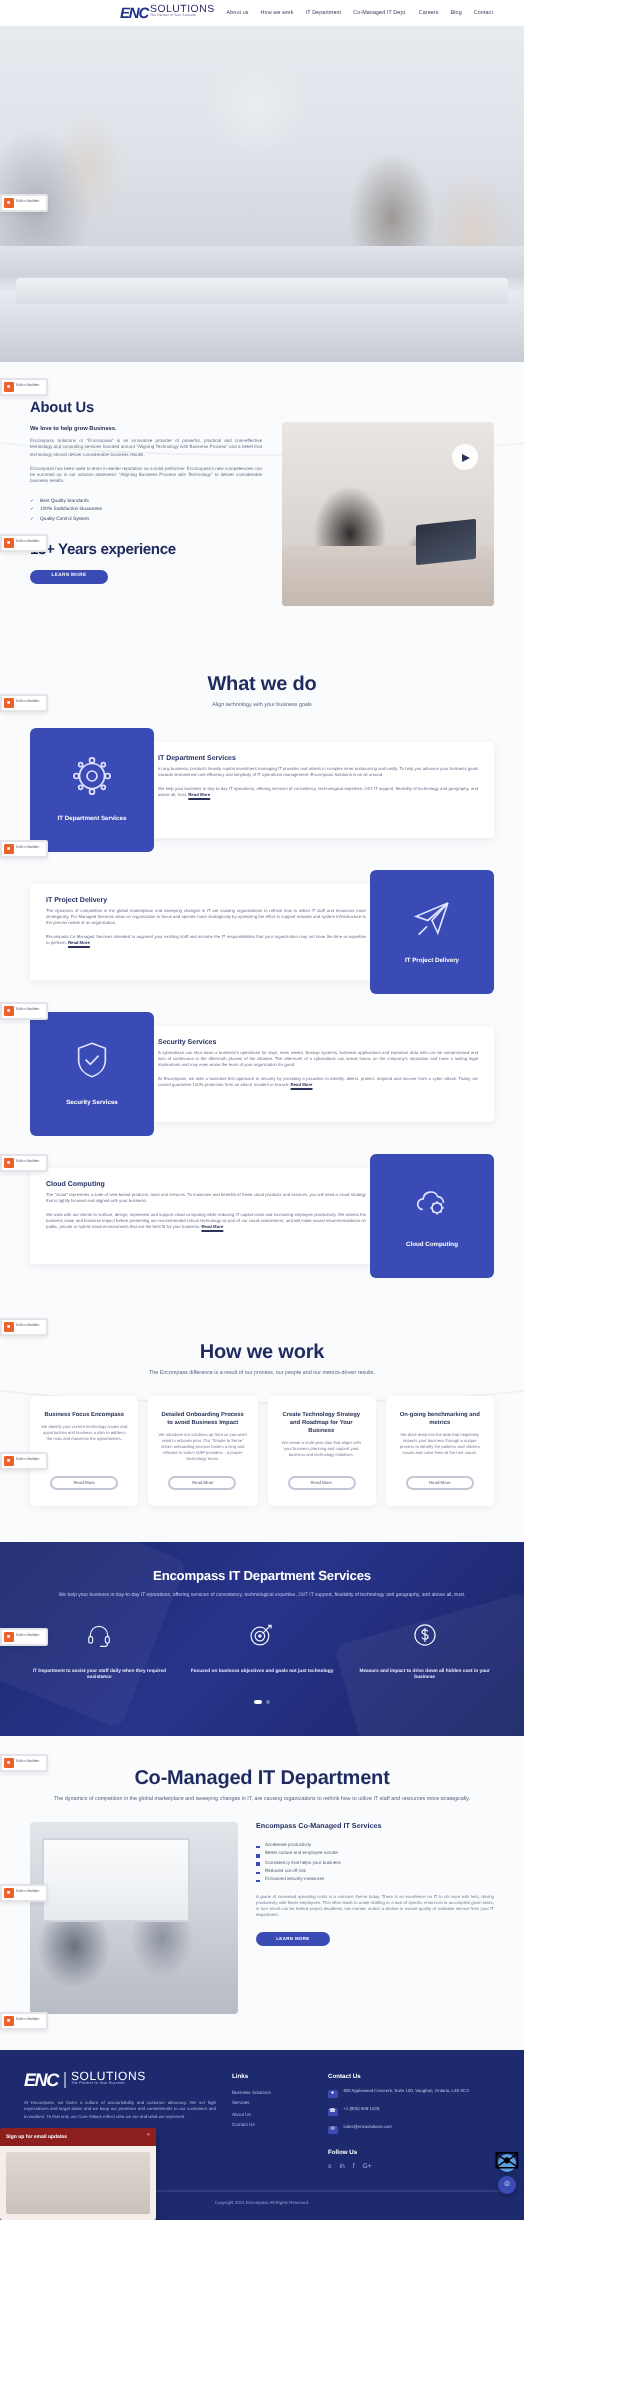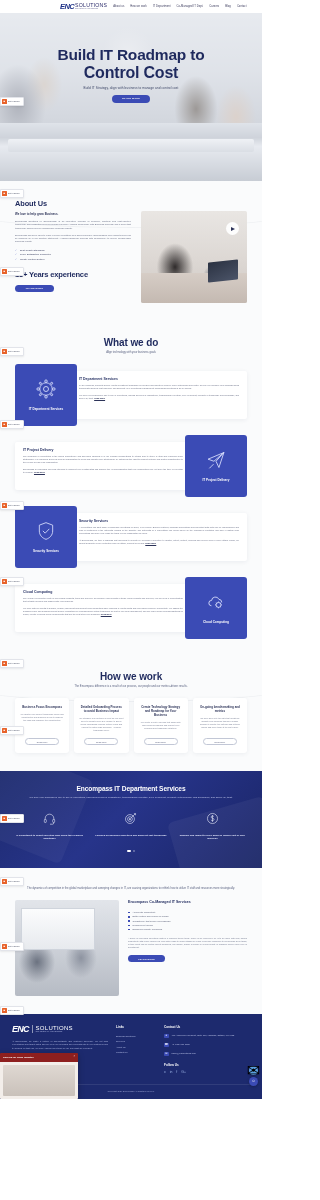--- a/index.html
+++ b/index.html
@@ -374,28 +374,20 @@
     <span class="nav-item">Contact</span>
   </div>
 </div>
 
 <div class="hero">
   <div class="hero-photo">
     <div class="blur"></div>
     <div class="hero-table"></div>
   </div>
   <div class="hero-scrim"></div>
-  <div class="hero-inner">
-    <div class="hero-h1">
-      <span>Build IT Roadmap to</span>
-      <span class="l2">Control Cost</span>
-    </div>
-    <div class="hero-sub">Build IT Strategy, align with business to manage and control cost</div>
-    <div class="hero-btn">LEARN MORE</div>
-  </div>
 </div>
 
 <div class="sec about sec-swoosh">
   <div class="wrap">
     <div class="about-row">
       <div class="about-left">
         <div class="about-h2">About Us</div>
         <div class="about-lead">We love to help grow Business.</div>
         <div class="about-p">Encompass Solutions or "Encompass" is an innovative provider of powerful, practical and cost-effective technology and consulting services founded around "Aligning Technology with Business Process" and a belief that technology should deliver considerable business results.</div>
         <div class="about-p">Encompass has been used to learn in earlier reputation as a solid performer. Encompass's new competencies can be summed up in our solution statement: "Aligning Business Process with Technology" to deliver considerable business results.</div>
@@ -573,20 +565,21 @@
     </div>
   </div>
   <div class="dots">
     <span class="dot on"></span>
     <span class="dot"></span>
   </div>
 </div>
 
 <div class="sec comg">
   <div class="wrap">
+    <div class="sec-title">Co-Managed IT Department</div>
     <div class="sec-sub">The dynamics of competition in the global marketplace and sweeping changes in IT, are causing
 organizations to rethink how to utilize IT staff and resources more strategically.</div>
     <div class="comg-row">
       <div class="comg-img">
           <div class="board"></div>
         </div>
       <div class="comg-right">
         <div class="comg-h3">Encompass Co-Managed IT Services</div>
         <ul class="comg-ul">
           <li>Accelerate productivity</li>

